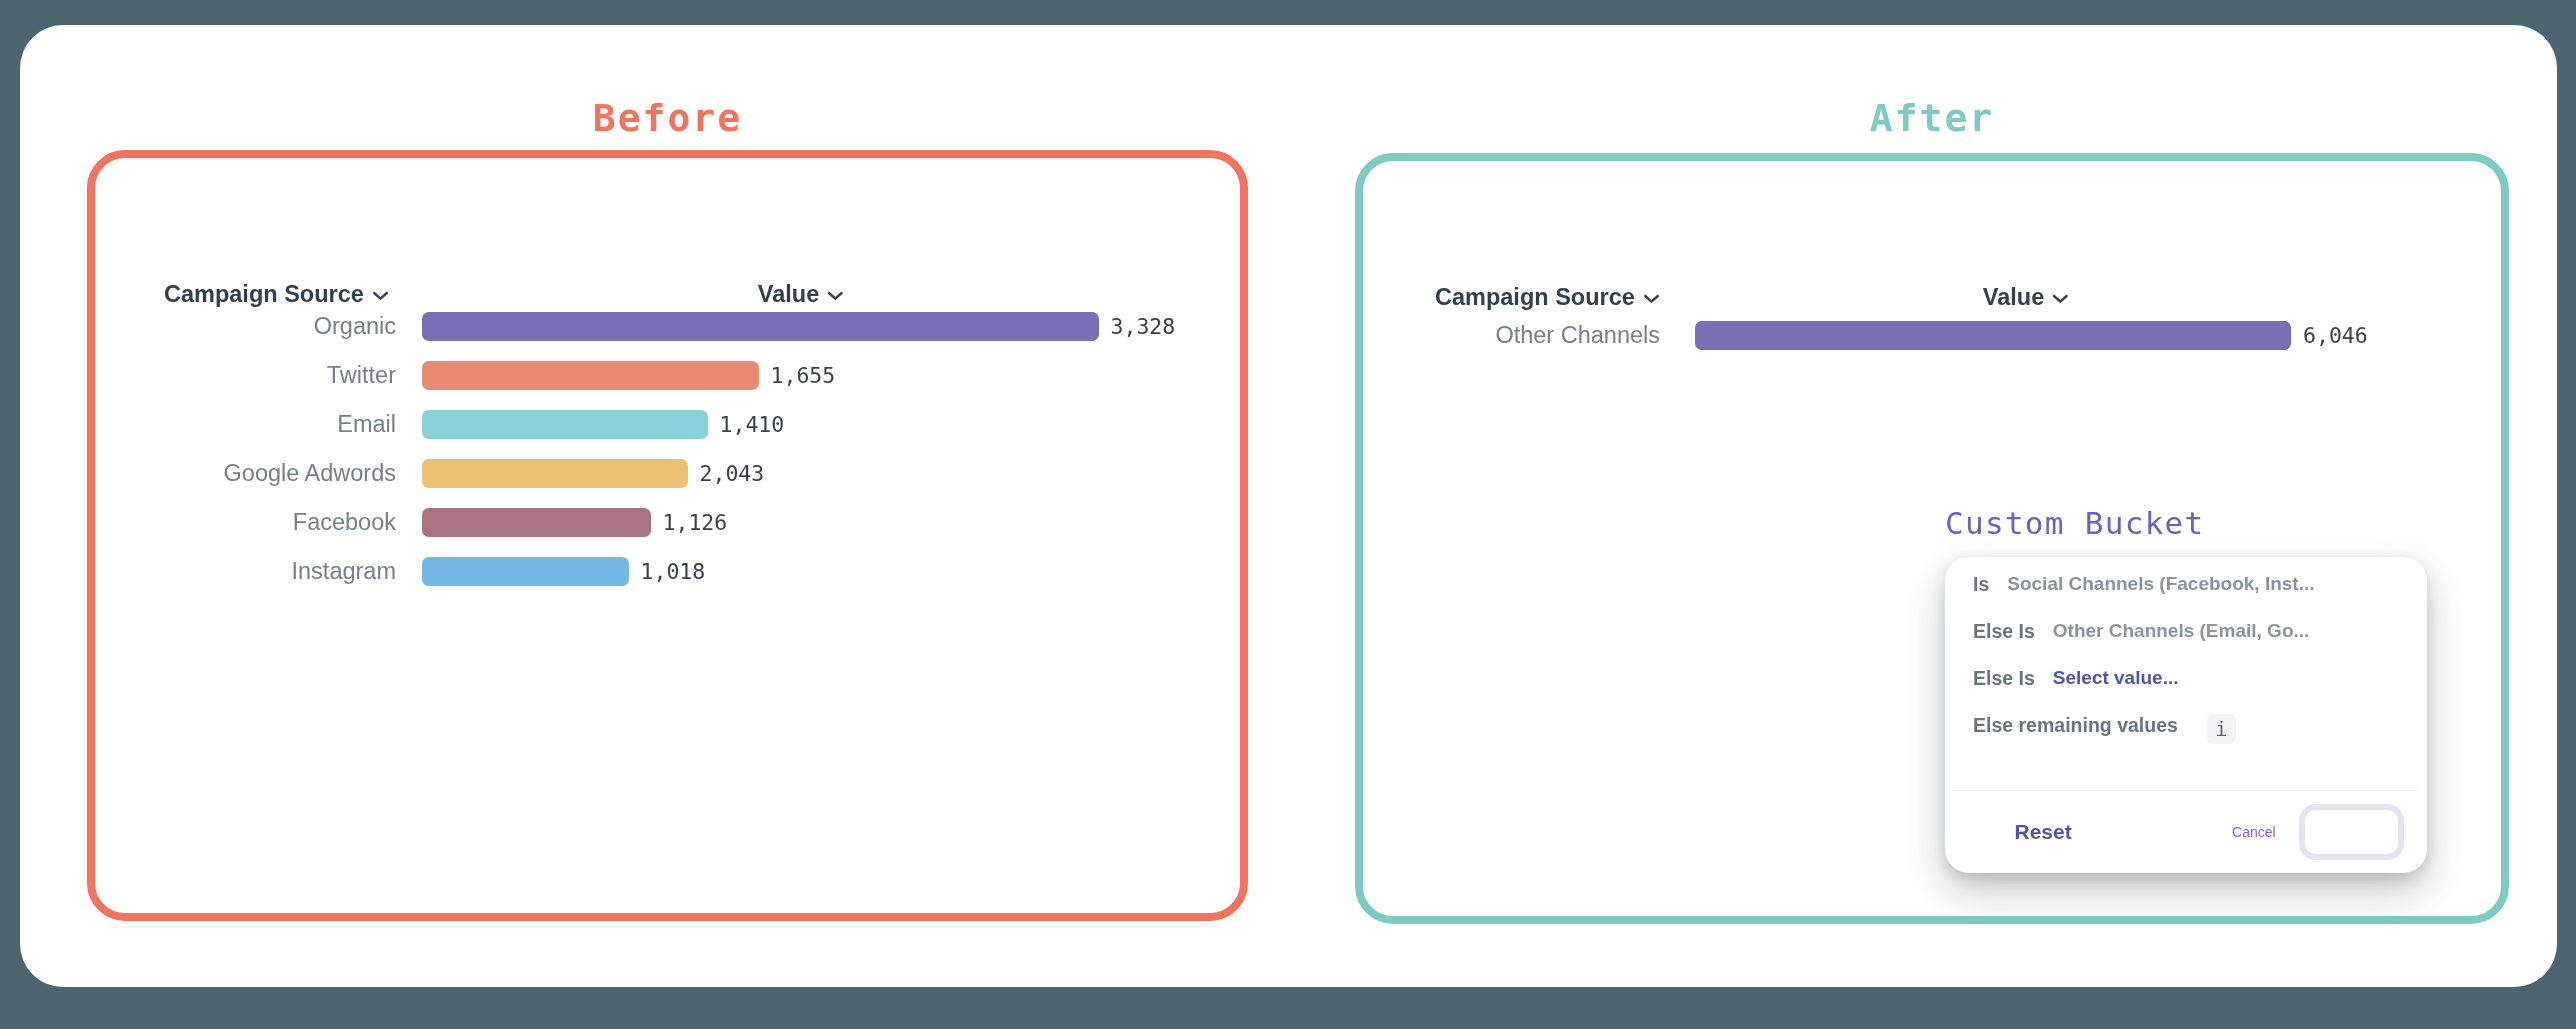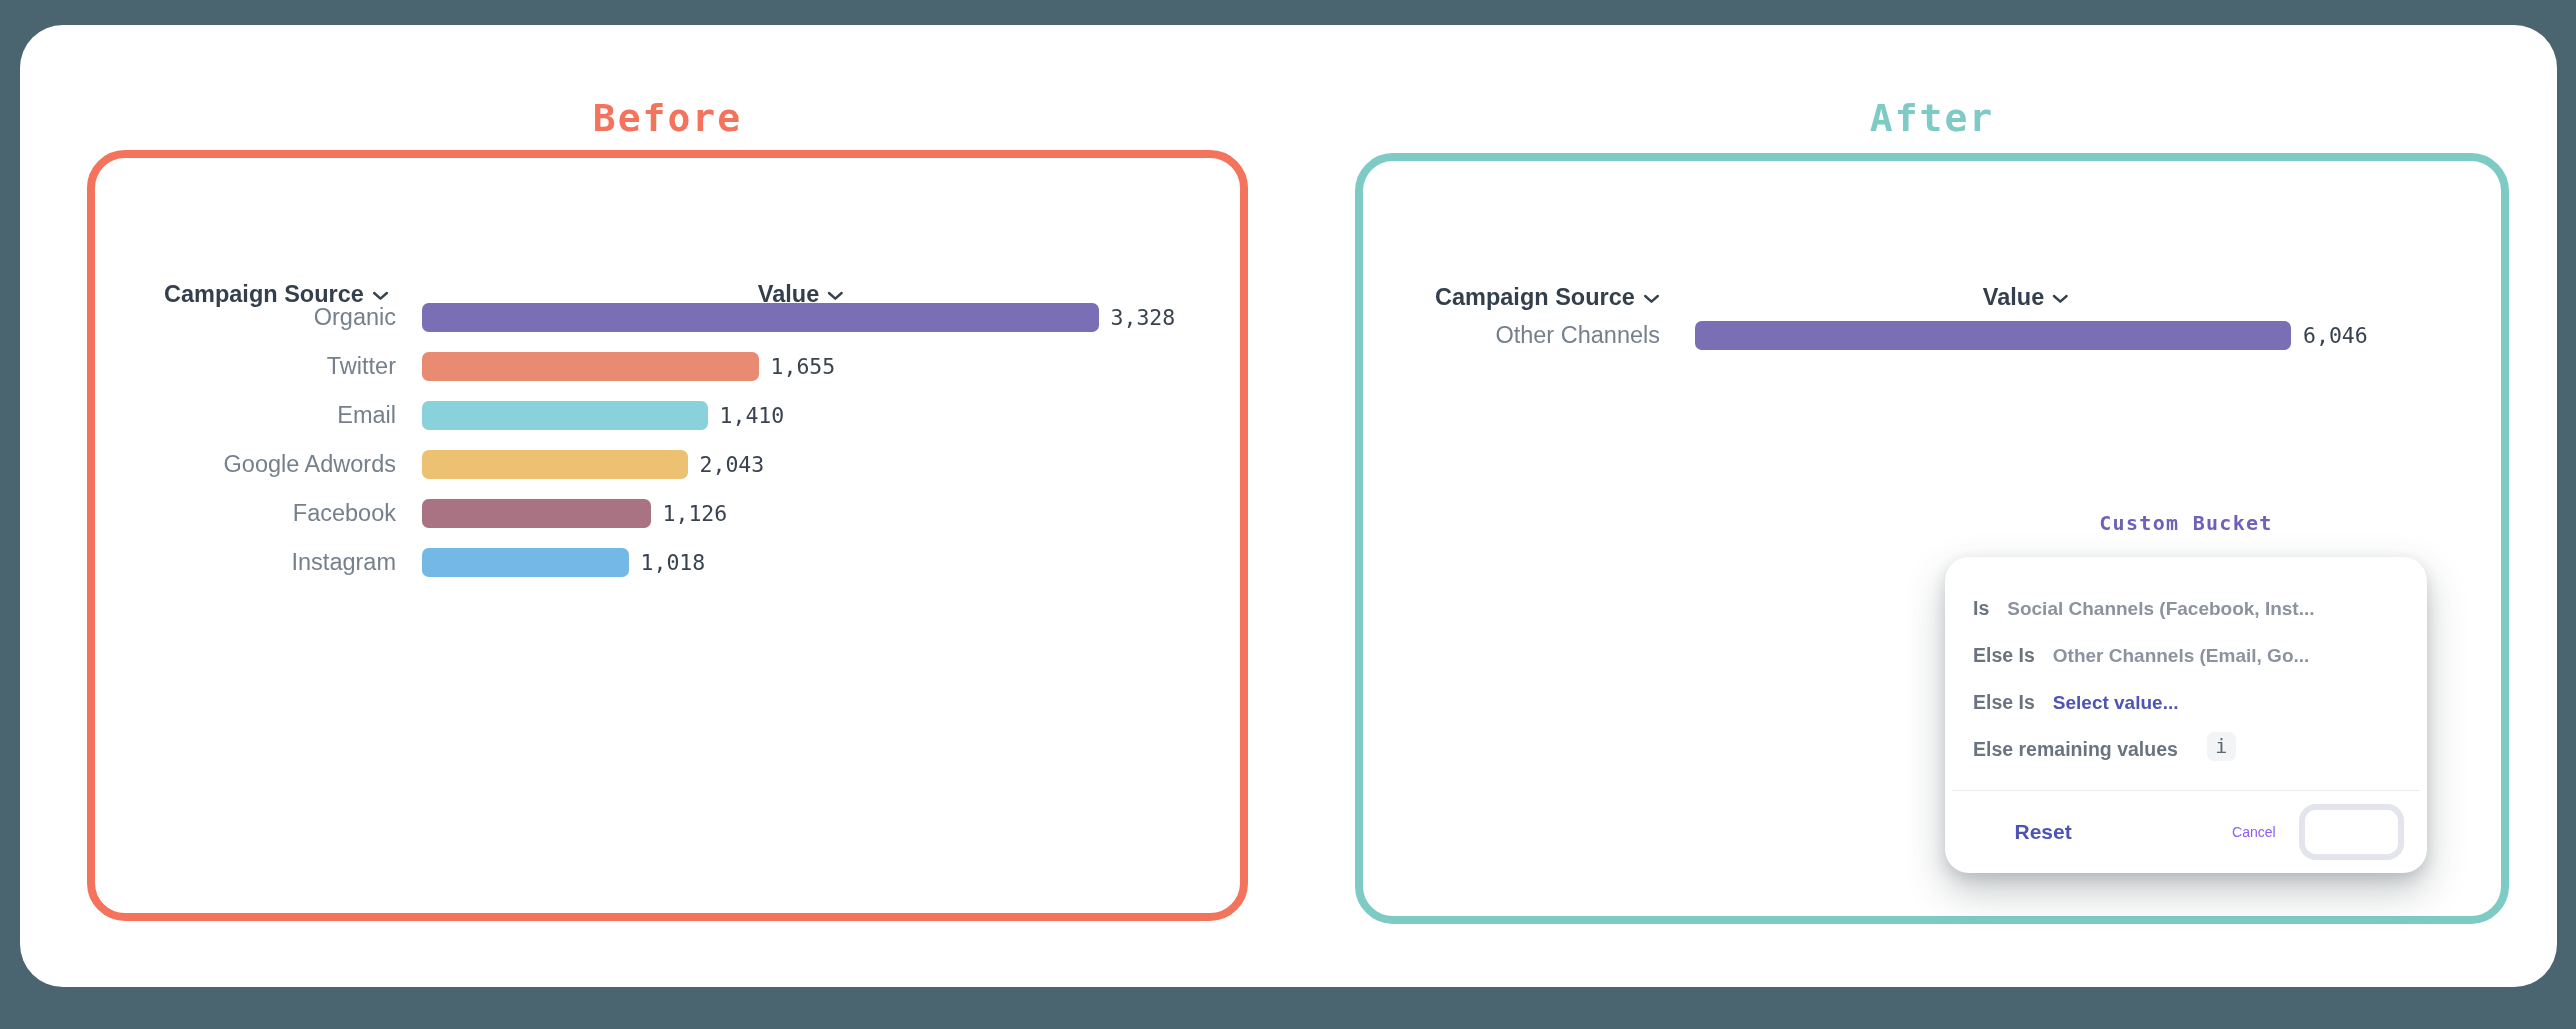--- a/index.html
+++ b/index.html
@@ -31,37 +31,37 @@
   .th{position:absolute;top:0;height:29.5px;display:flex;align-items:center;gap:8px;
       font-size:23.5px;font-weight:700;color:var(--header-text);white-space:nowrap;cursor:pointer;margin-top:25px;}
   #before-box .th-source{left:69px;}
   #before-box .th-value{left:706px;transform:translateX(-50%);}
   #after-box .th-source{left:72px;}
   #after-box .th-value{left:663px;transform:translateX(-50%);}
   .chev{flex:0 0 auto;margin-top:2.7px;}
 
   
   .rows{position:absolute;left:0;display:flex;flex-direction:column;gap:20px;}
-  #before-box .rows{top:145px;}
+  #before-box .rows{top:154px;}
   #after-box .rows{top:160px;}
   .trow{display:flex;align-items:center;height:29px;white-space:nowrap;}
   .trow-label{font-size:23.5px;color:var(--label-text);text-align:right;}
   #before-box .trow-label{width:301px;margin-right:25.5px;}
   #after-box .trow-label{width:297px;margin-right:35px;}
   .trow-bar{height:29px;border-radius:6.7px;flex:0 0 auto;cursor:pointer;}
   .trow-value{margin-left:12px;font-family:"DejaVu Sans Mono",monospace;font-size:21.5px;color:var(--value-text);}
 
   
-  #bucket-title{position:absolute;left:1925px;width:482px;top:480px;text-align:center;
-    font-family:"DejaVu Sans Mono",monospace;font-weight:700;font-size:20px;line-height:36px;letter-spacing:1.3px;
+  #bucket-title{position:absolute;left:1925px;width:482px;top:480px;
+    font-family:"DejaVu Sans Mono",monospace;font-weight:400;font-size:31px;line-height:36px;letter-spacing:1.3px;
     color:var(--bucket-accent);}
   #bucket-popup{position:absolute;left:1925px;top:532px;width:482px;height:316px;background:#fff;border-radius:24px;
     box-shadow:0 17.4px 39px rgba(45,56,66,.28),0 5.4px 13.4px rgba(45,56,66,.14);z-index:5;}
   .rules{position:absolute;left:28px;right:16px;top:16px;display:flex;flex-direction:column;}
-  .rule{display:flex;align-items:flex-end;height:47px;white-space:nowrap;}
+  .rule{display:flex;align-items:flex-start;height:47px;white-space:nowrap;}
   .rule-prefix{font-size:19.5px;font-weight:700;color:#6a7480;margin-right:18px;}
   .rule-value{font-size:19px;font-weight:600;color:#8b939e;cursor:pointer;}
   .rule-value.placeholder{color:var(--link-indigo);font-weight:700;}
   .info-chip{display:inline-flex;align-items:center;justify-content:center;width:29.5px;height:29.5px;margin-left:10.7px;
     background:#f3f4f6;border-radius:6.7px;font-family:"DejaVu Sans Mono",monospace;font-size:20px;color:#5d6773;cursor:pointer;}
   .popup-divider{position:absolute;left:6.7px;right:6.7px;top:233px;height:1.3px;background:#ececee;}
   .popup-footer{position:absolute;left:0;right:0;top:234px;bottom:0;display:flex;align-items:center;padding:0 29.5px;margin-left:40px;}
   .popup-footer button{background:none;border:none;font-family:"Liberation Sans",sans-serif;cursor:pointer;}
   .reset-btn{font-size:21px;font-weight:700;color:var(--link-indigo);}
   .cancel-btn{margin-left:auto;font-size:14px;font-weight:400;color:#8b5cf6;}

